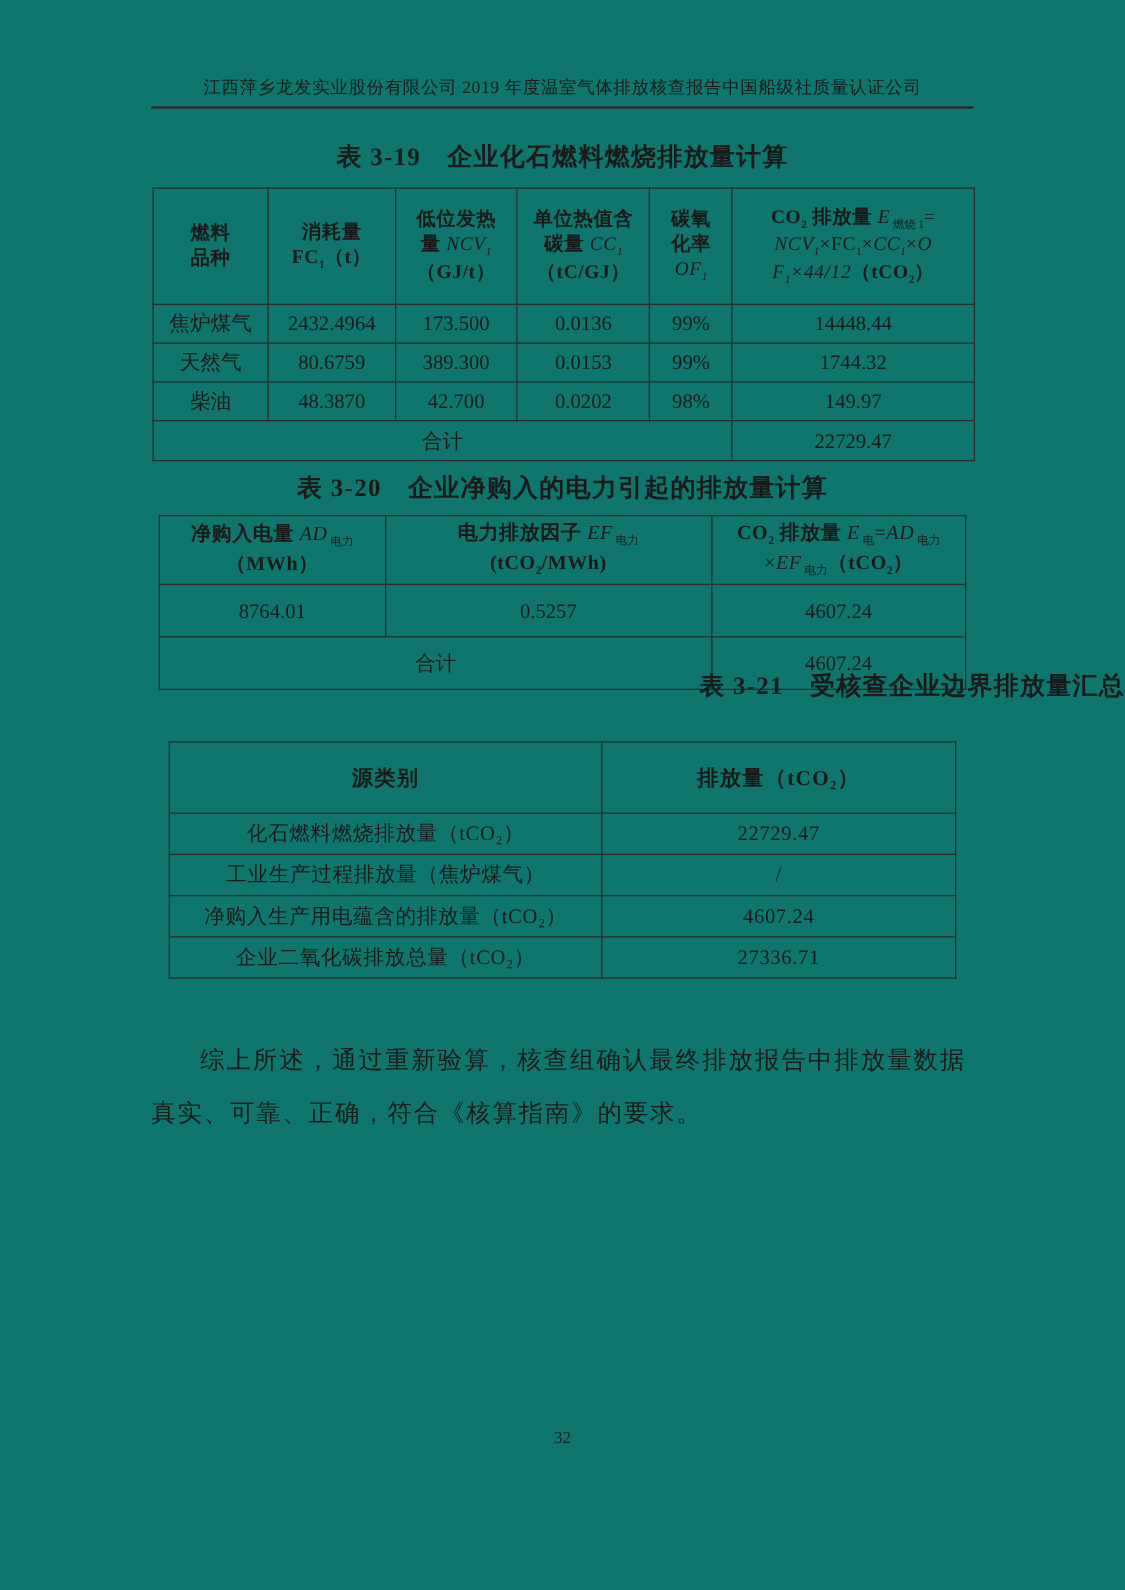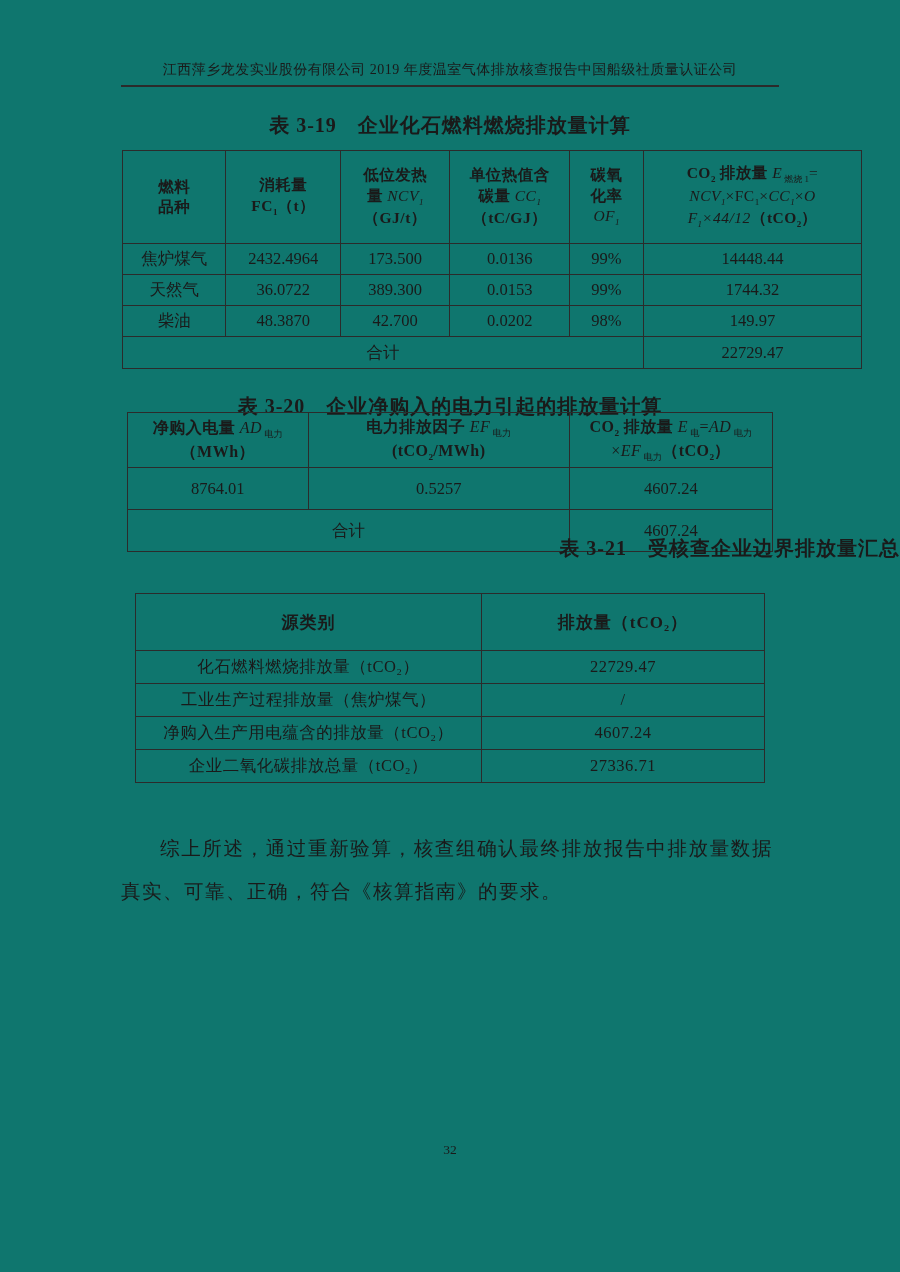--- a/index.html
+++ b/index.html
@@ -12,33 +12,33 @@
   .doc-header {
     position:absolute; top:61px; left:121px; width:658px;
     text-align:center; font-size:14px; letter-spacing:.5px; white-space:nowrap;
     padding-bottom:6px; border-bottom:2px solid #2b2b2b;
   }
   .tbl-title {
     position:absolute; left:0; width:900px; text-align:center;
     font-size:20px; font-weight:bold; letter-spacing:1px;
   }
   .title-1 { top:112px; }
-  .title-2 { top:393px; }
+  .title-2 { top:377px; }
   .title-3 { top:535px;text-align:right; }
 
   table.tbl { position:absolute; border-collapse:collapse; table-layout:fixed; }
   .tbl th, .tbl td {
     border:1.5px solid #2b2b2b; text-align:center; vertical-align:middle;
     padding:2px 4px; font-weight:normal;
   }
   sub { font-size:0.58em; letter-spacing:0; }
   .it { font-style:italic; }
   .bd { font-weight:bold; }
 
-  .t319 { left:122px; top:150px; width:740px;border-radius:16px; }
+  .t319 { left:122px; top:150px; width:658px;border-radius:16px; }
   .t319 tr.head  { height:93px; }
   .t319 tr.data  { height:31px; }
   .t319 tr.total { height:32px; }
   .t319 th { font-size:15.5px; line-height:1.32; letter-spacing:.5px; }
   .t319 td { font-size:16.5px;margin-top:40px; }
 
   .t320 { left:127px; top:412px; width:646px; }
   .t320 tr.head  { height:55px; }
   .t320 tr.data  { height:42px; }
   .t320 tr.total { height:42px; }
@@ -93,21 +93,21 @@
       <tr class="data">
         <td>焦炉煤气</td>
         <td>2432.4964</td>
         <td>173.500</td>
         <td>0.0136</td>
         <td>99%</td>
         <td>14448.44</td>
       </tr>
       <tr class="data">
         <td>天然气</td>
-        <td>36.0722</td>
+        <td>80.6759</td>
         <td>389.300</td>
         <td>0.0153</td>
         <td>99%</td>
         <td>1744.32</td>
       </tr>
       <tr class="data">
         <td>柴油</td>
         <td>48.3870</td>
         <td>42.700</td>
         <td>0.0202</td>

